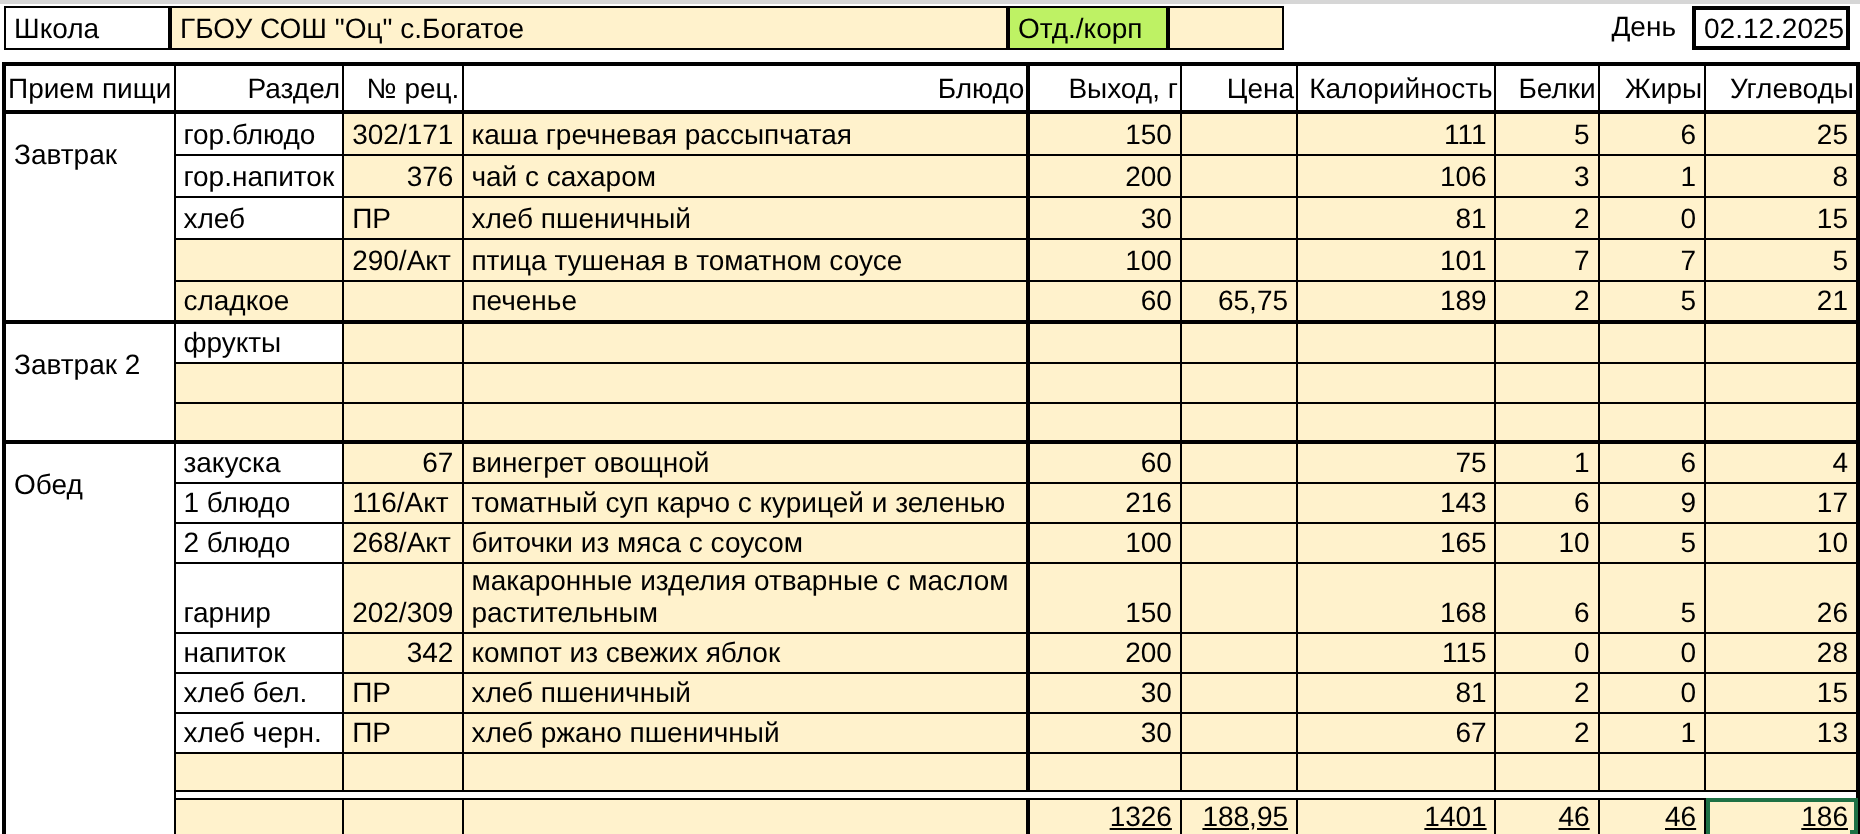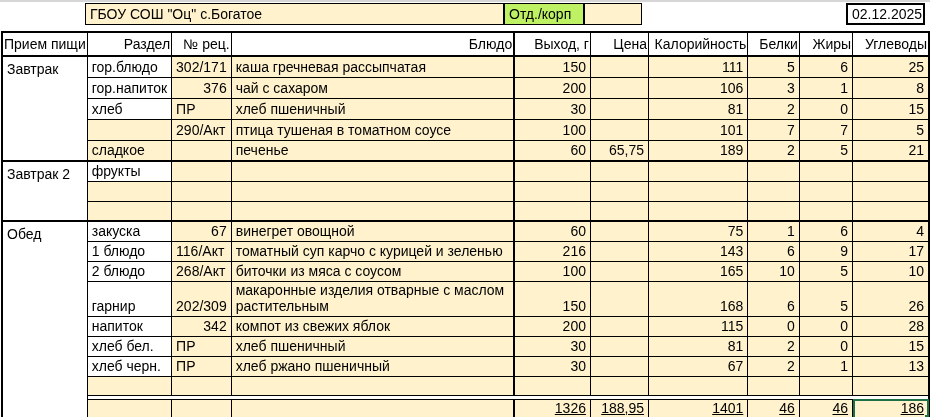--- a/index.html
+++ b/index.html
@@ -19,37 +19,39 @@
   table{position:absolute;left:1px;top:31px;border-collapse:collapse;table-layout:fixed;
         border:2px solid #000;background:#fff;}
   td{border:1px solid #000;vertical-align:bottom;padding:0 4px 2px 4px;overflow:hidden;
      white-space:nowrap;font-size:14px;line-height:16px;}
   .y{background:#FFF2CC;} .w{background:#fff;}
   .tl{text-align:left;} .trr{text-align:right;}
   .hd{background:#fff;text-align:right;vertical-align:middle;padding:0 1px;}
   tr.hdr td{border-top:2px solid #000;border-bottom:2px solid #000;height:22px;}
   tr.h21{height:21px;} tr.h20{height:20px;} tr.h33{height:33px;} tr.h19{height:19px;text-decoration:underline;}
   tr.sec-end td{border-bottom:2px solid #000;}
-  td.meal{vertical-align:top;padding-top:4px;border-bottom:2px solid #000;}
+  td.meal{vertical-align:top;padding-top:12px;border-bottom:2px solid #000;}
   td.bl2{border-left:2px solid #000;}
   td.wrap{white-space:normal;line-height:16px;}
   tr.spacer td{border-left:none;border-right:none;border-top:1px solid #000;border-bottom:1px solid #000;
                background:#fff;height:3px;padding:0;}
   td.sel{outline:2px solid #1E7145;outline-offset:-2px;position:relative;}
   td.sel::after{content:"";position:absolute;right:-1px;bottom:-1px;width:4px;height:4px;background:#1E7145;}
 </style>
 </head>
 <body>
 
 <div id="app">
   <div id="top-strip"></div>
 
+  <div class="cell" id="school-label">Школа</div>
   <div class="cell" id="school-name">ГБОУ СОШ "Оц" с.Богатое</div>
   <div class="cell" id="dept-label">Отд./корп</div>
   <div class="cell" id="dept-value"></div>
+  <div class="cell" id="day-label">День</div>
   <div class="cell" id="date-cell">02.12.2025</div>
 
   <table>
     <colgroup>
       <col style="width:83px">
         <col style="width:81px">
         <col style="width:55px">
         <col style="width:284px">
       <col style="width:79px">
         <col style="width:59px">

